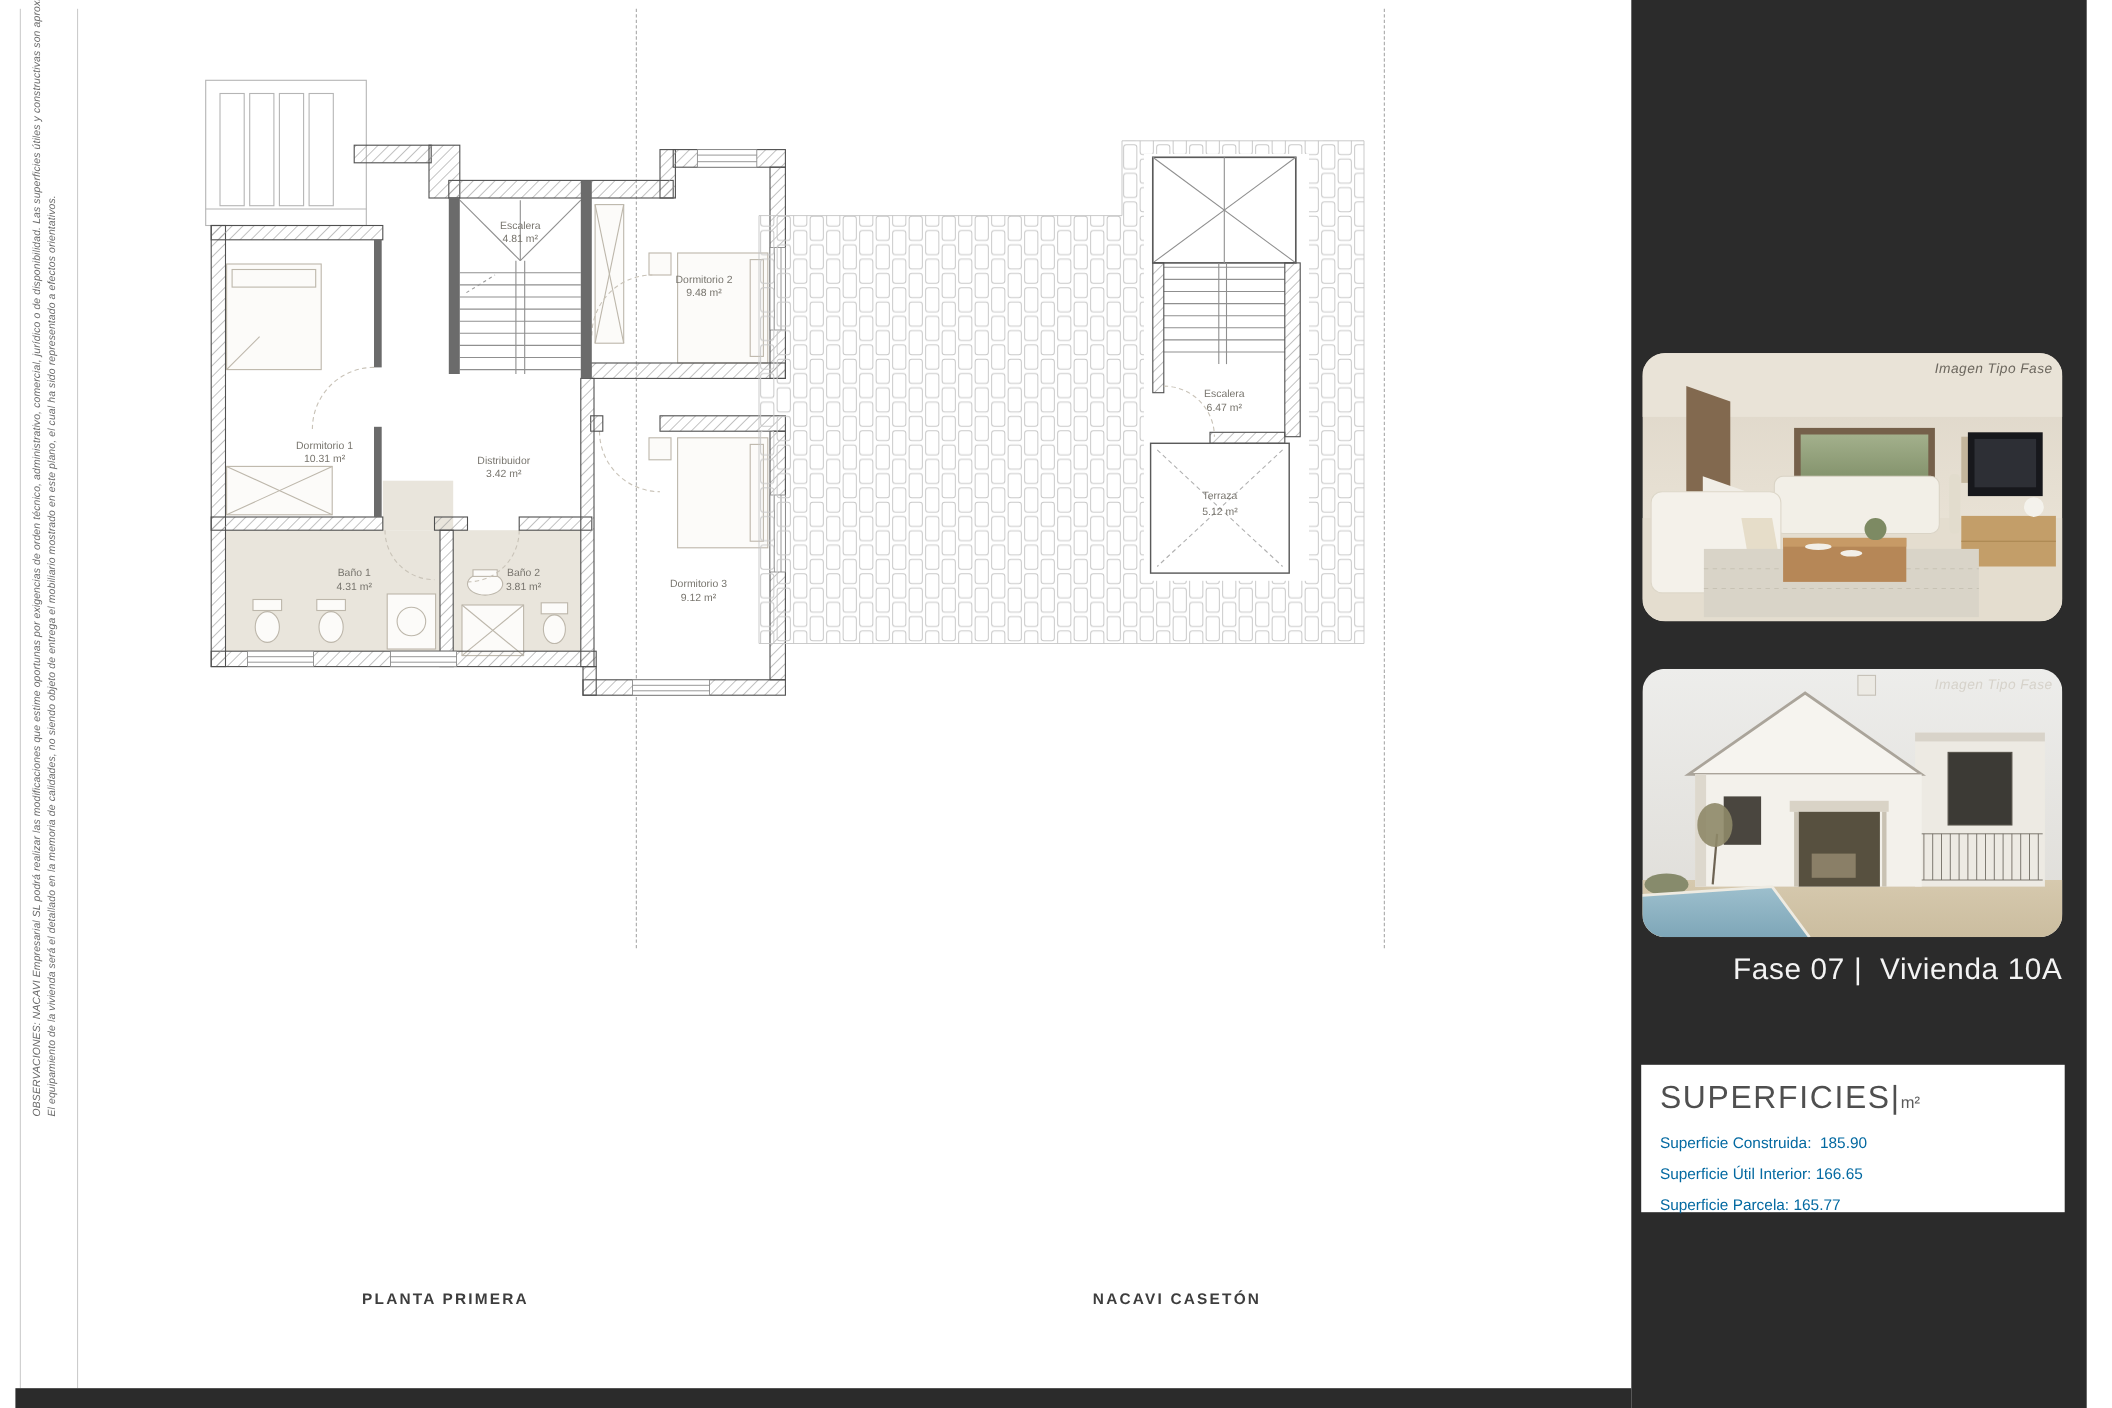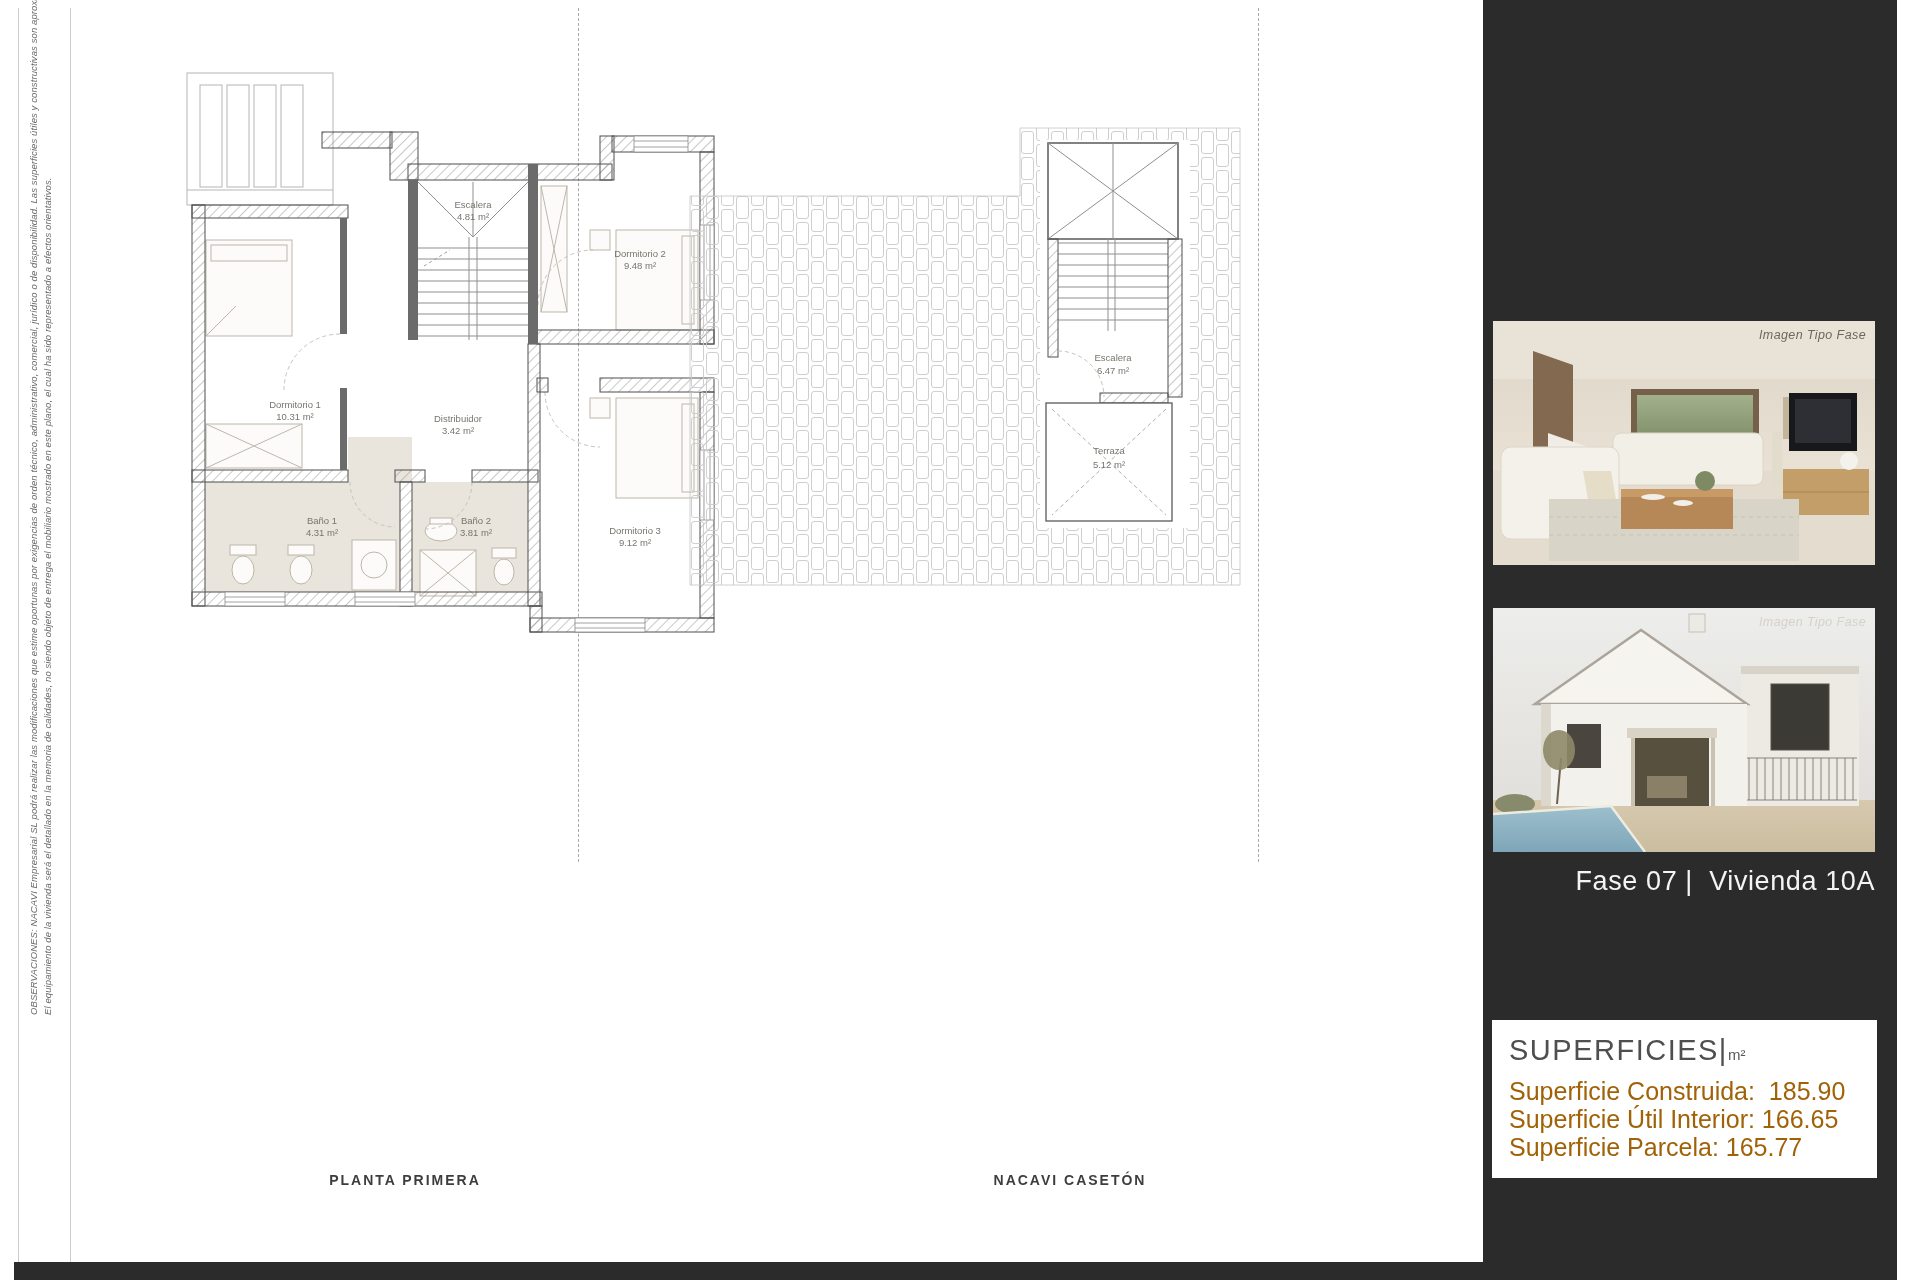--- a/index.html
+++ b/index.html
@@ -20,43 +20,43 @@
   .sep-2{left:1258px;}
   .plans-svg{position:absolute;left:0;top:0;}
   .plan-title{
     position:absolute;top:1172px;transform:translateX(-50%);
     font-size:14px;font-weight:bold;letter-spacing:2px;color:#3d3d3d;white-space:nowrap;
   }
   .title-1{left:405px;}
   .title-2{left:1070px;}
   .bottom-bar{position:absolute;left:14px;top:1262px;width:1469px;height:18px;background:#2b2b2b;}
   .sidebar{position:absolute;left:1483px;top:0;width:414px;height:1280px;background:#2b2b2b;}
-  .photo{position:absolute;left:10px;width:382px;height:244px;margin:0;padding:0;overflow:hidden;}
+  .photo{position:absolute;left:10px;width:382px;height:244px;margin:0;padding:0;overflow:hidden;border-radius:21px;}
   .photo-1{top:321px;}
   .photo-2{top:608px;}
   .photo svg{display:block;width:100%;height:100%;}
   .photo-label{
     position:absolute;top:7px;right:9px;font-style:italic;font-size:12.5px;letter-spacing:.4px;
   }
   .label-dark{color:#6c675e;}
   .label-light{color:#d6d2ca;}
   .unit-title{
     position:absolute;right:22px;top:866px;color:#f4f4f4;font-size:27px;font-weight:500;
     letter-spacing:.6px;white-space:pre-wrap;
   }
   .superficies{
-    position:absolute;left:9px;top:1020px;width:368px;height:116px;background:#ffffff;
-    padding:14px 0 28px 17px;
+    position:absolute;left:9px;top:968px;width:368px;height:116px;background:#ffffff;
+    padding:14px 0 4px 17px;
   }
   .superficies h2{
     margin:0 0 10px 0;font-size:29px;font-weight:400;color:#4f4f4f;letter-spacing:1.5px;
   }
   .superficies h2 .unit{font-size:15px;letter-spacing:0;color:#5a5a5a;}
   .superficies p{
-    margin:0;font-size:25px;color:#a16207;line-height:28px;white-space:pre-wrap;
+    margin:0;font-size:14px;color:#0369a1;line-height:28px;white-space:pre-wrap;
   }
 </style>
 </head>
 <body>
 
 <div class="page">
 
   <div class="vrule vrule-a"></div>
   <div class="vrule vrule-b"></div>
 

